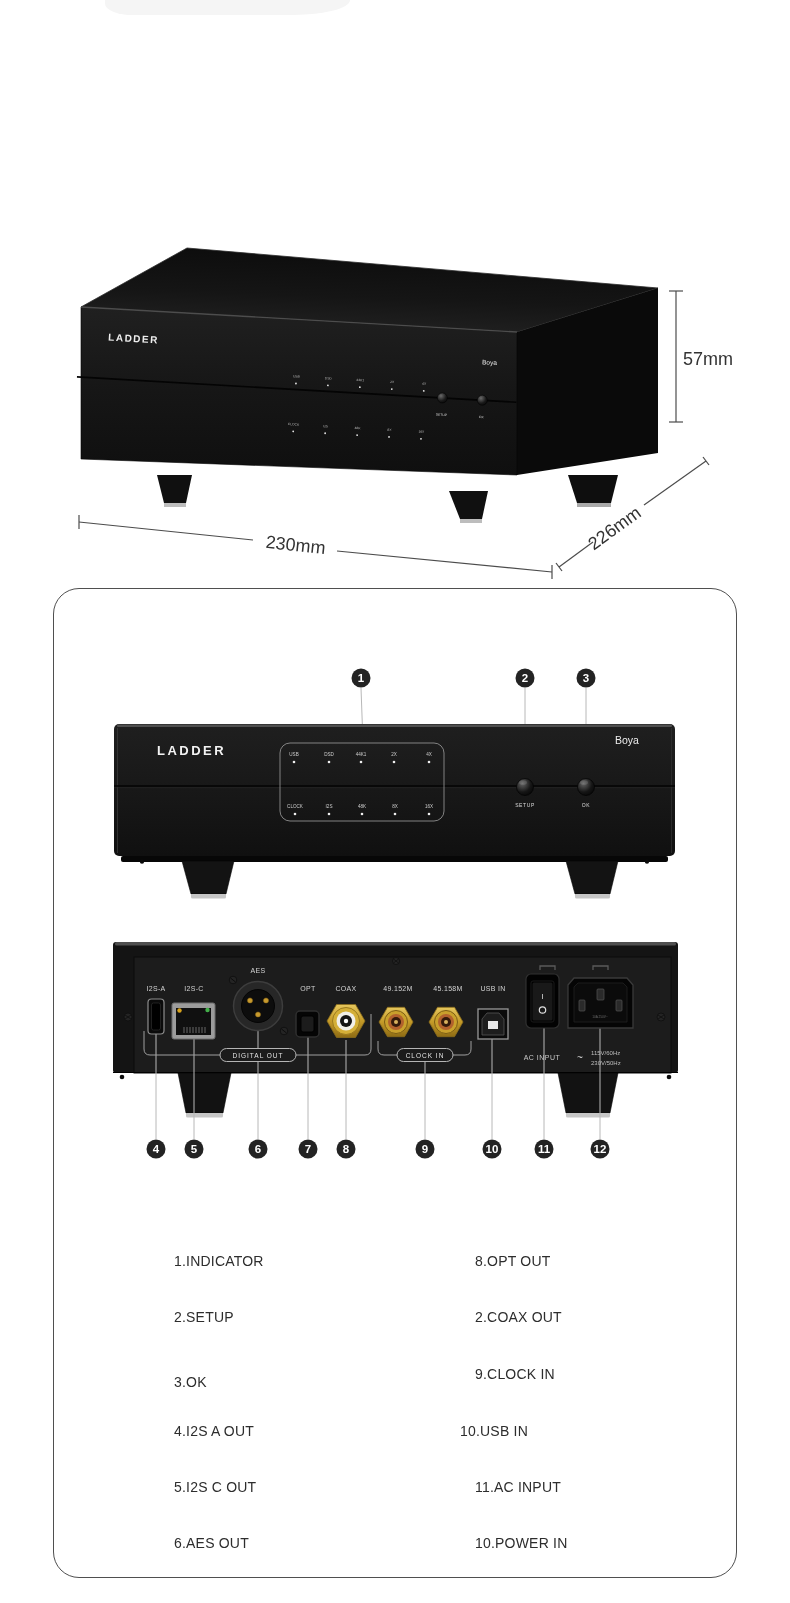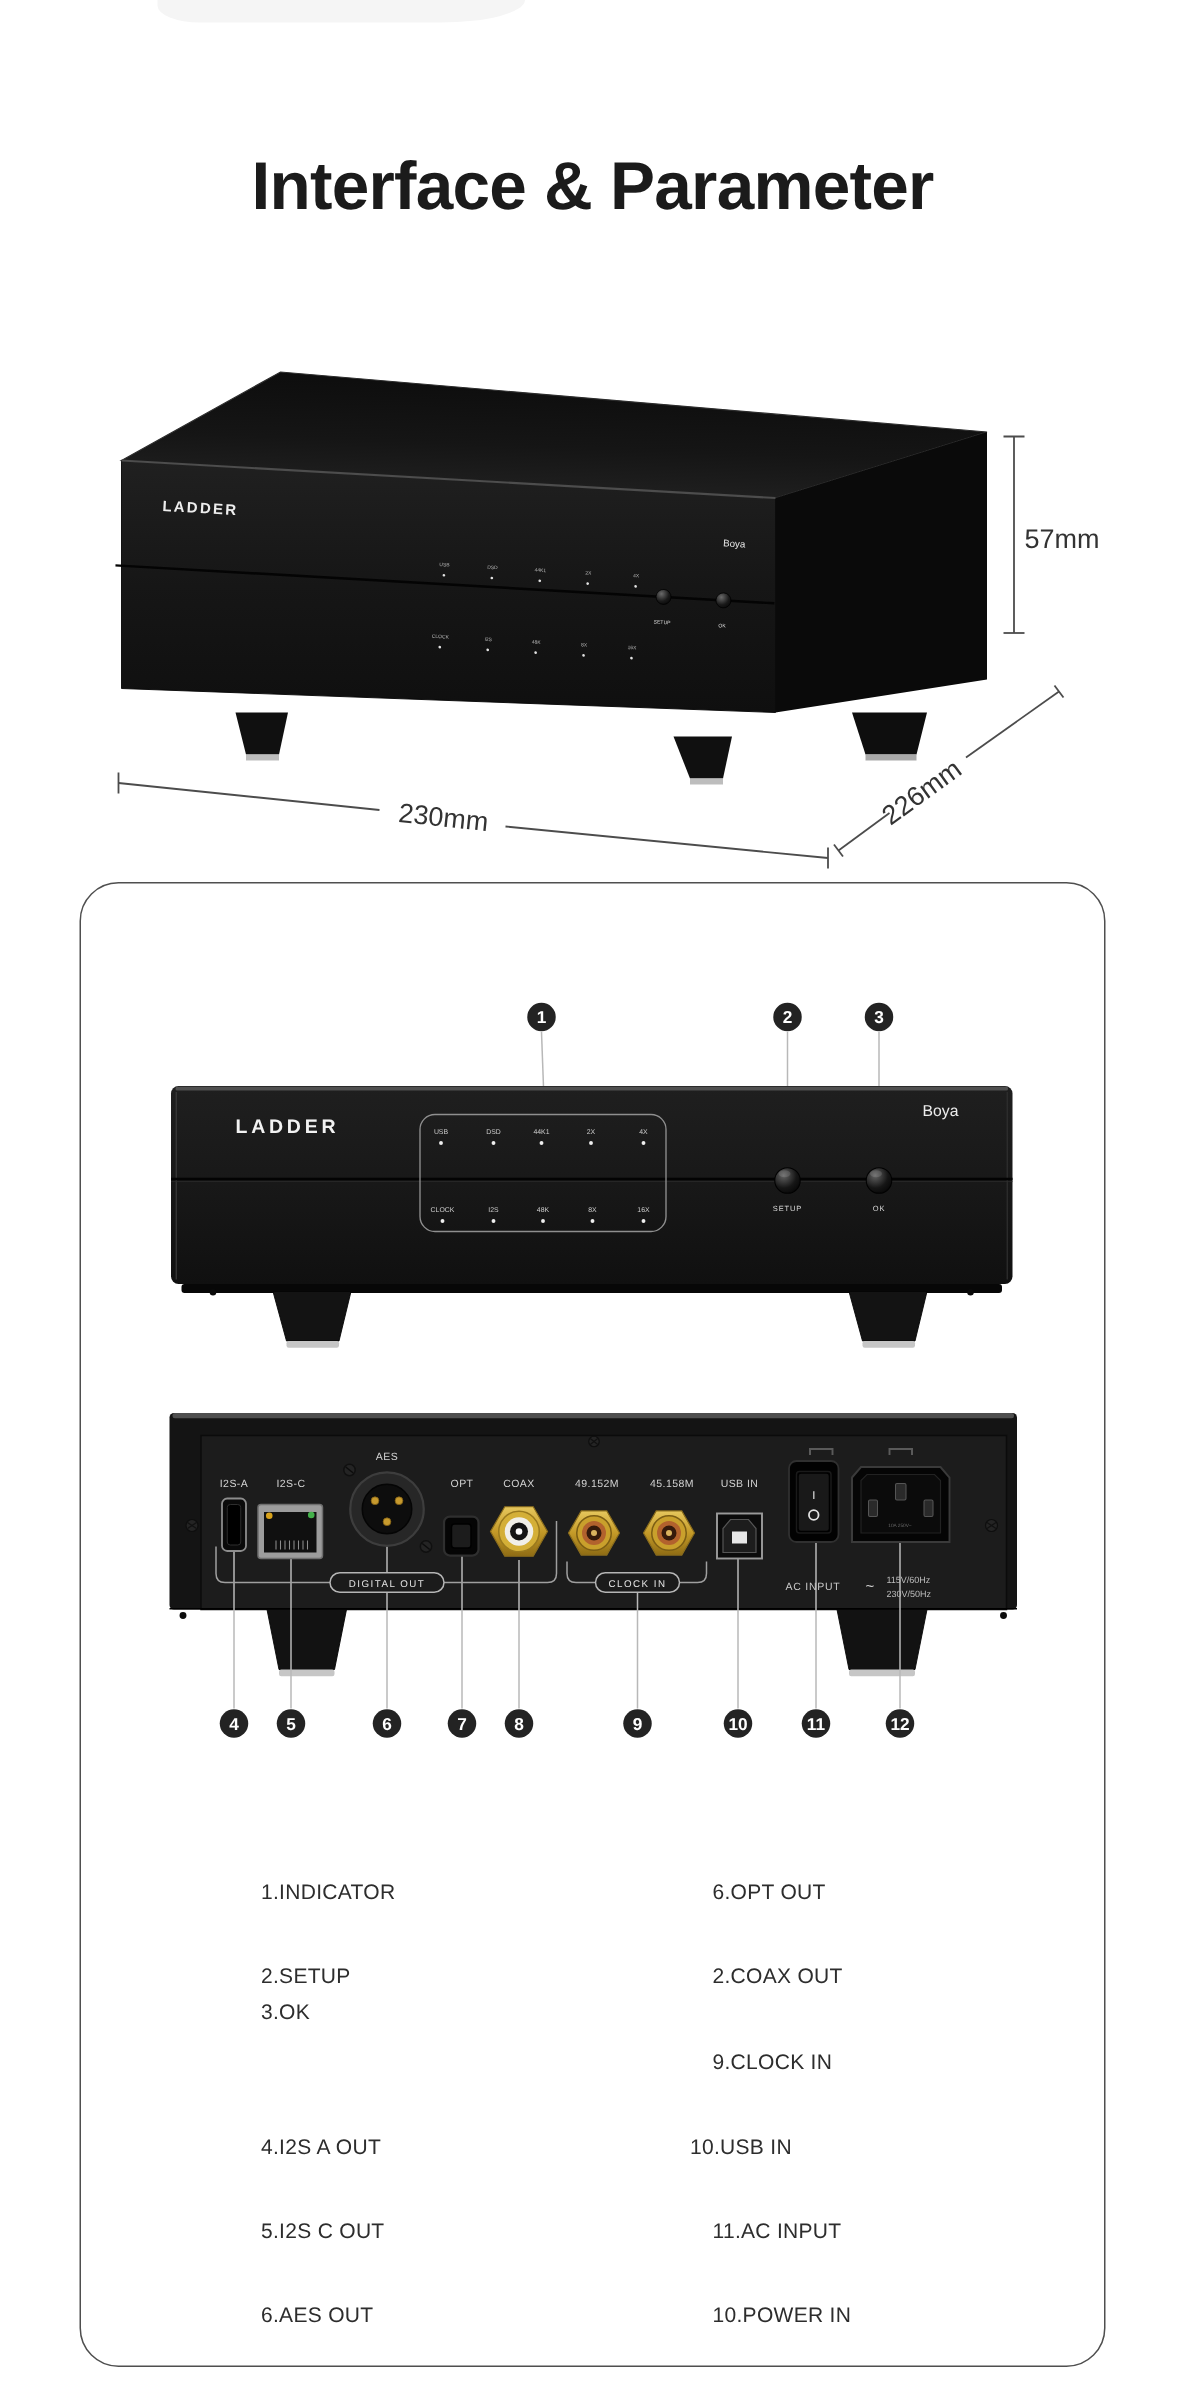--- a/index.html
+++ b/index.html
@@ -16,21 +16,20 @@
         letter-spacing:0.2px;white-space:nowrap;}
   svg text{font-family:"Liberation Sans",sans-serif;}
 </style>
 </head>
 <body>
 
 <div class="page">
 
   <div class="abs blob"></div>
 
-  <div class="abs title">Interface &amp; Parameter</div>
 
   <svg class="abs" style="left:40px;top:225px" width="710" height="360" viewBox="0 0 710 360">
     <defs>
       <linearGradient id="topG" x1="0" y1="1" x2="0.25" y2="0">
         <stop offset="0" stop-color="#242424"></stop>
           <stop offset="0.5" stop-color="#151515"></stop>
         <stop offset="1" stop-color="#0d0d0d"></stop>
       </linearGradient>
       <linearGradient id="frontG" x1="0" y1="0" x2="0" y2="1">
         <stop offset="0" stop-color="#202020"></stop>
@@ -399,25 +398,25 @@
         <g>
             <circle cx="546" cy="212" r="9.5" fill="#232323"></circle>
             <text x="546" y="216.2" font-size="11.5" font-weight="bold" text-anchor="middle" fill="#fff">12</text>
           </g>
       </g>
     </svg>
 
     <div>
       <div class="legend-item" style="left:120px;top:660px">1.INDICATOR</div>
       <div class="legend-item" style="left:120px;top:716px">2.SETUP</div>
-      <div class="legend-item" style="left:120px;top:740px">3.OK</div>
+      <div class="legend-item" style="left:120px;top:781px">3.OK</div>
       <div class="legend-item" style="left:120px;top:830px">4.I2S A OUT</div>
       <div class="legend-item" style="left:120px;top:886px">5.I2S C OUT</div>
       <div class="legend-item" style="left:120px;top:942px">6.AES OUT</div>
-      <div class="legend-item" style="left:421px;top:660px">6.OPT OUT</div>
+      <div class="legend-item" style="left:421px;top:660px">8.OPT OUT</div>
       <div class="legend-item" style="left:421px;top:716px">2.COAX OUT</div>
       <div class="legend-item" style="left:421px;top:773px">9.CLOCK IN</div>
       <div class="legend-item" style="left:406px;top:830px">10.USB IN</div>
       <div class="legend-item" style="left:421px;top:886px">11.AC INPUT</div>
       <div class="legend-item" style="left:421px;top:942px">10.POWER IN</div>
     </div>
   </div>
 </div>
 
 </body></html>

